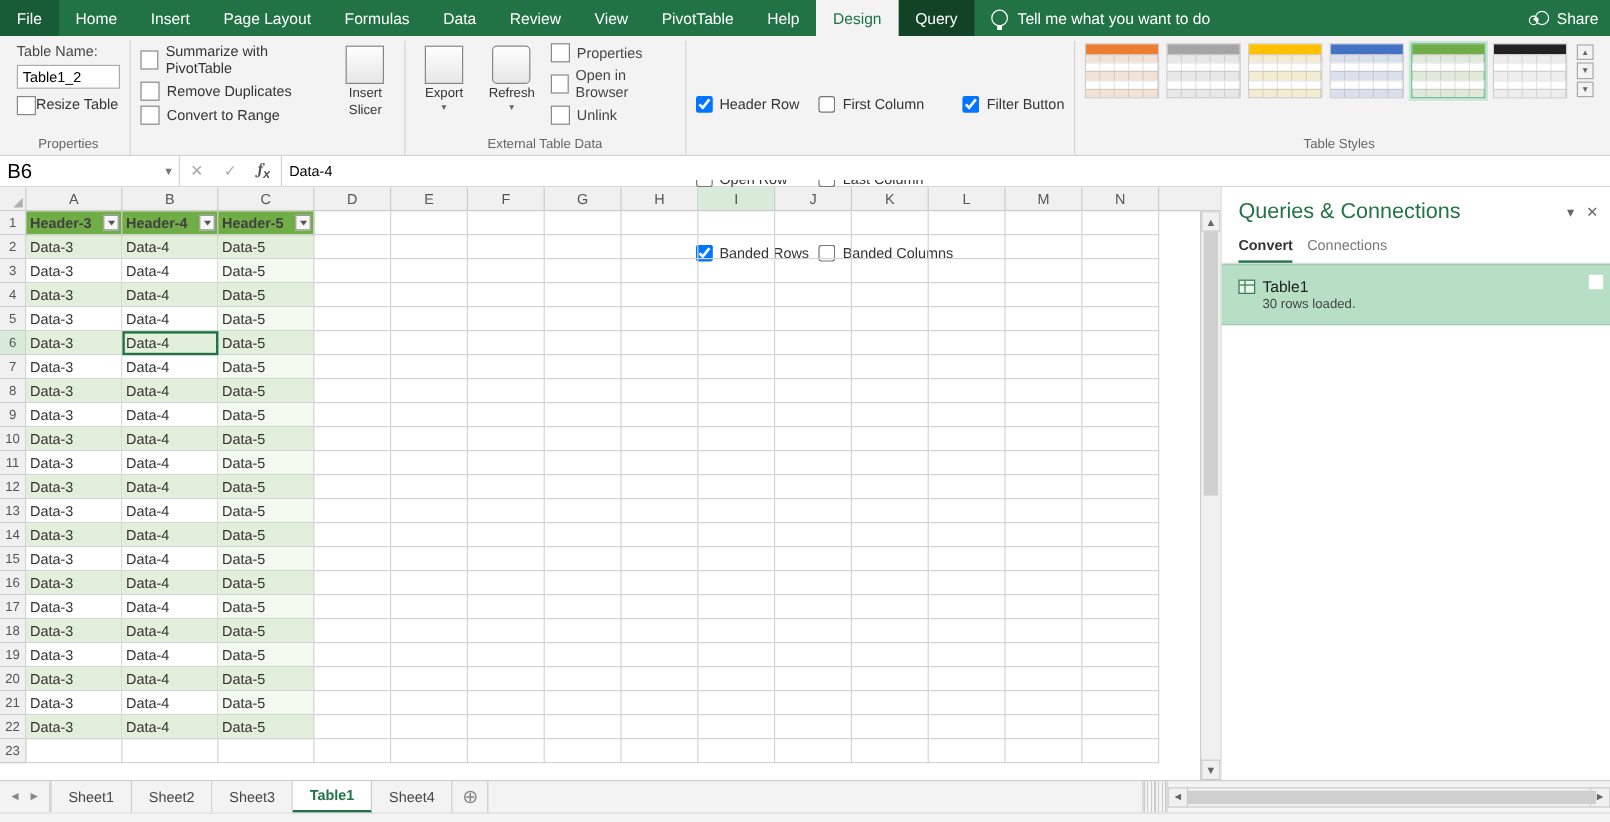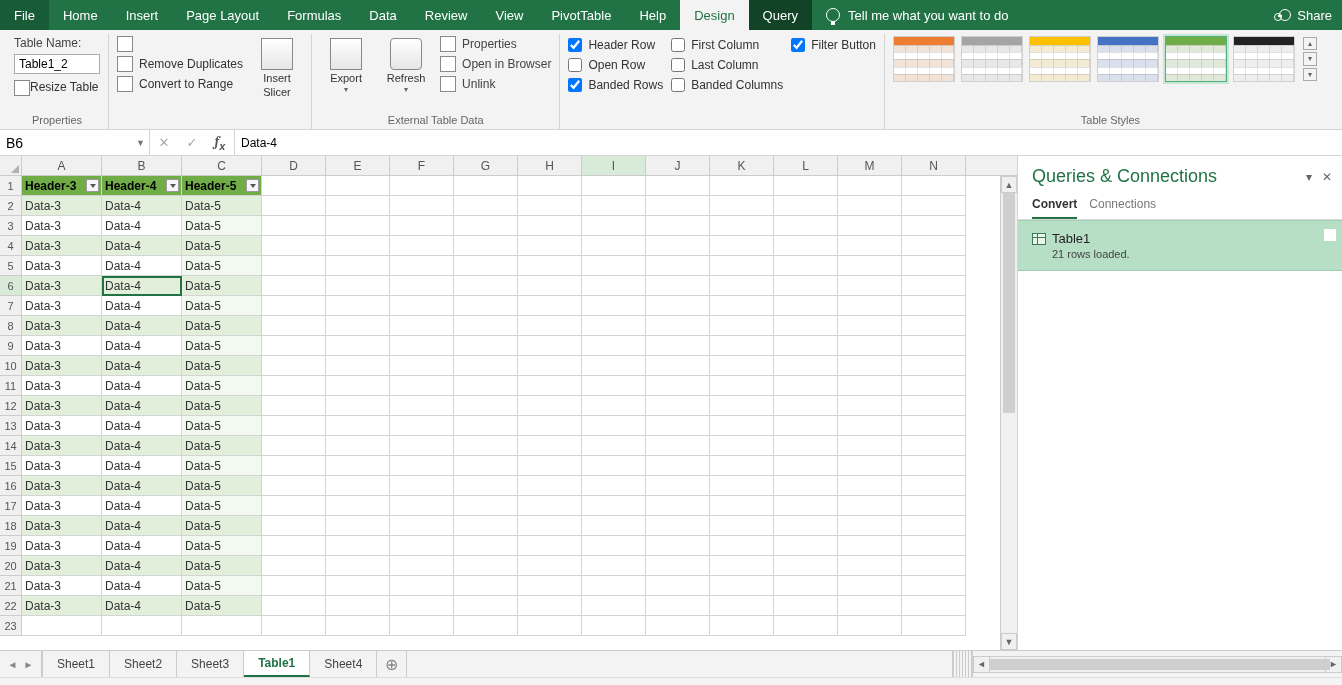--- a/index.html
+++ b/index.html
@@ -32,39 +32,39 @@
 .mini-ico { width: 16px; height: 16px; border: 1px solid #888; background:#fff; position:relative; }
 .tools-stack { display:flex; flex-direction:column; gap:4px; padding-top:2px;}
 .tools-stack .row{display:flex;align-items:center;gap:6px;font-size:12px;}
 .big-btn { display:flex; flex-direction:column; align-items:center; justify-content:flex-start; gap:2px; width:52px; text-align:center; font-size:11px; line-height:1.1; padding-top:4px;}
 .big-btn .big-ico{width:32px;height:32px;border:1px solid #888;background:linear-gradient(#fff,#e6e6e6);position:relative;}
 .big-btn .big-ico.refresh{border-radius:4px;}
 .etd-stack{display:flex;flex-direction:column;gap:4px;padding-top:2px;}
 .etd-stack .row{display:flex;align-items:center;gap:6px;font-size:12px;color:#444;}
 .disabled{color:#aaa;}
 .check-col{display:flex;flex-direction:column;gap:6px;padding-top:4px;}
-.check-col label{display:flex;align-items:center;gap:6px;font-size:12px;white-space:nowrap;}
+.check-col label{display:flex;align-items:center;gap:6px;font-size:12px;white-space:nowrap;margin-top:42px;}
 .check-col input{width:14px;height:14px;}
 .styles-gallery{display:flex;gap:6px;padding-top:2px;align-items:flex-start;}
 .style-swatch{width:62px;height:46px;border:1px solid #d0d0d0;cursor:pointer;}
 .style-swatch.sel{border:1px solid #52b07e;outline:2px solid #c8e6d5;}
 .gallery-scroll{display:flex;flex-direction:column;justify-content:space-between;height:46px;width:14px;margin-left:2px;}
 .gallery-scroll div{border:1px solid #aaa;flex:1;margin:1px 0;display:flex;align-items:center;justify-content:center;font-size:8px;color:#666;}
 
 
 .sw{display:grid;grid-template-rows:8px repeat(5,1fr);height:100%;}
 .sw .hdr{grid-row:1;}
 .sw .line{border-top:1px solid rgba(0,0,0,.12);}
 .sw .cols{display:grid;grid-template-columns:repeat(5,1fr);height:100%;}
 .sw .cols div{border-right:1px solid rgba(0,0,0,.1);}
 
 
 .fx-bar{height:26px;border-bottom:1px solid #d4d4d4;display:flex;align-items:stretch;background:#fff;}
 .namebox{width:150px;border-right:1px solid #d4d4d4;display:flex;align-items:center;padding:0 6px;position:relative;}
-.namebox input{border:none;outline:none;width:100%;font-size:14px;}
+.namebox input{border:none;outline:none;width:100%;font-size:17px;}
 .namebox .dd{position:absolute;right:4px;color:#777;font-size:9px;}
 .fx-ctrls{display:flex;align-items:center;border-right:1px solid #d4d4d4;}
 .fx-ctrls span{width:28px;text-align:center;color:#aaa;font-size:13px;}
 .fx-ctrls span.dark{color:#555;font-style:italic;font-family:Cambria,serif;font-weight:bold;}
 .fx-input{flex:1;display:flex;align-items:center;padding:0 6px;}
 .fx-input input{border:none;outline:none;width:100%;font-size:12px;}
 
 
 .work{display:flex;height:calc(685px - 30px - 100px - 26px - 27px - 8px);}
 .grid-wrap{flex:1;display:flex;flex-direction:column;border-right:1px solid #d4d4d4;overflow:hidden;position:relative;}
@@ -73,21 +73,21 @@
 .corner::after{content:"";position:absolute;right:2px;bottom:2px;border-left:8px solid transparent;border-bottom:8px solid #b0b0b0;}
 .ch{border-right:1px solid #ccc;display:flex;align-items:center;justify-content:center;font-size:12px;color:#555;}
 .ch.hi{background:#d8ead8;}
 .rows{display:flex;flex:1;overflow:hidden;}
 .row-headers{width:22px;display:flex;flex-direction:column;}
 .rh{height:20px;border-bottom:1px solid #ccc;border-right:1px solid #ccc;background:#f0f0f0;display:flex;align-items:center;justify-content:center;font-size:11px;color:#555;}
 .rh.hi{background:#d8ead8;}
 .cells{flex:1;position:relative;}
 .cell-row{display:flex;height:20px;}
 .cell{border-right:1px solid #d4d4d4;border-bottom:1px solid #d4d4d4;padding:0 3px;display:flex;align-items:center;font-size:12px;overflow:hidden;white-space:nowrap;}
-.table-hdr{background:#70ad47;color:#000000;font-weight:bold;position:relative;}
+.table-hdr{background:#70ad47;color:#404040;font-weight:bold;position:relative;}
 .table-hdr .fdd{position:absolute;right:2px;top:3px;width:13px;height:13px;background:#f7f7f7;border:1px solid #999;display:flex;align-items:center;justify-content:center;}
 .table-hdr .fdd::after{content:"";border-left:3px solid transparent;border-right:3px solid transparent;border-top:4px solid #555;}
 .band-a{background:#e2efda;}
 .band-b{background:#fff;}
 .band-c{background:#f2f9ef;}
 .selcell{outline:2px solid #217346;outline-offset:-2px;z-index:2;position:relative;}
 .vsb{width:17px;background:#f0f0f0;border-left:1px solid #ccc;display:flex;flex-direction:column;}
 .vsb .btn{height:17px;border:1px solid #ccc;margin:0;display:flex;align-items:center;justify-content:center;font-size:9px;color:#666;}
 .vsb .track{flex:1;position:relative;}
 .vsb .thumb{position:absolute;left:2px;right:2px;top:0;height:220px;background:#cfcfcf;}
@@ -166,20 +166,21 @@
       </div>
     </div>
     <div class="group-label">Properties</div>
   </div>
 
   <div class="group">
     <div class="group-body">
       <div class="tools-stack">
         <div class="row">
             <span class="mini-ico"></span>
+            <span>Summarize with PivotTable</span>
           </div>
         <div class="row">
             <span class="mini-ico"></span>
             <span>Remove Duplicates</span>
           </div>
         <div class="row">
             <span class="mini-ico"></span>
             <span>Convert to Range</span>
           </div>
       </div>
@@ -1033,21 +1034,21 @@
     </div>
     <div class="pane-tabs" id="pane-tabs">
         <span class="act">Convert</span>
         <span class="">Connections</span>
       </div>
     <div class="query-item">
       <div class="nm">
           <span class="tbl-ico"></span>
           <span>Table1</span>
         </div>
-      <div class="st">21 rows loaded.</div>
+      <div class="st">30 rows loaded.</div>
       <div class="hov"></div>
     </div>
   </div>
 </div>
 
 <div class="sheet-tabs">
   <div class="nav">
       <span>◄</span>
       <span>►</span>
     </div>

